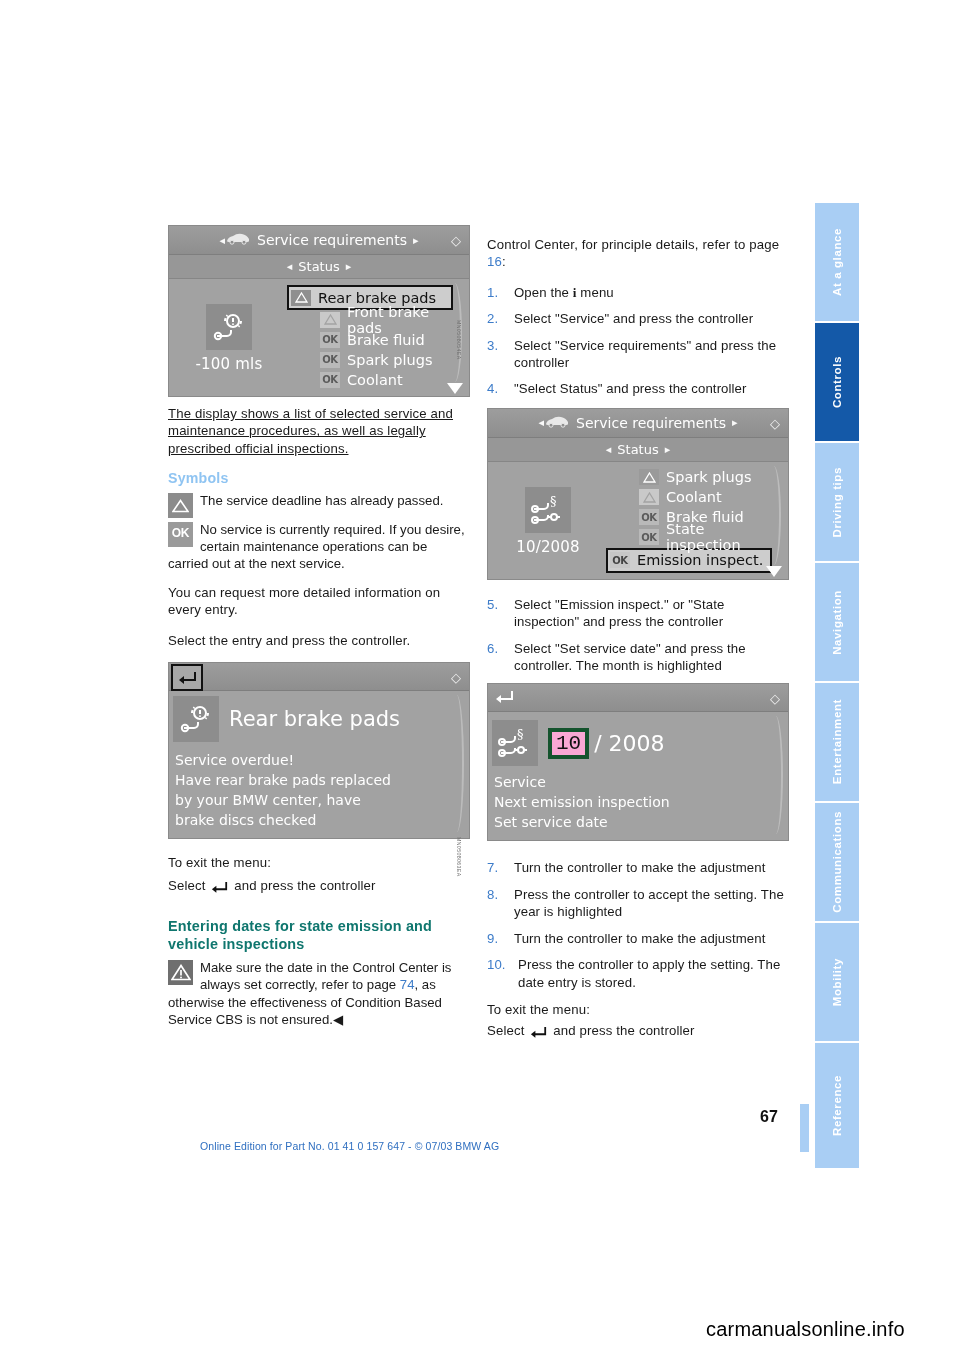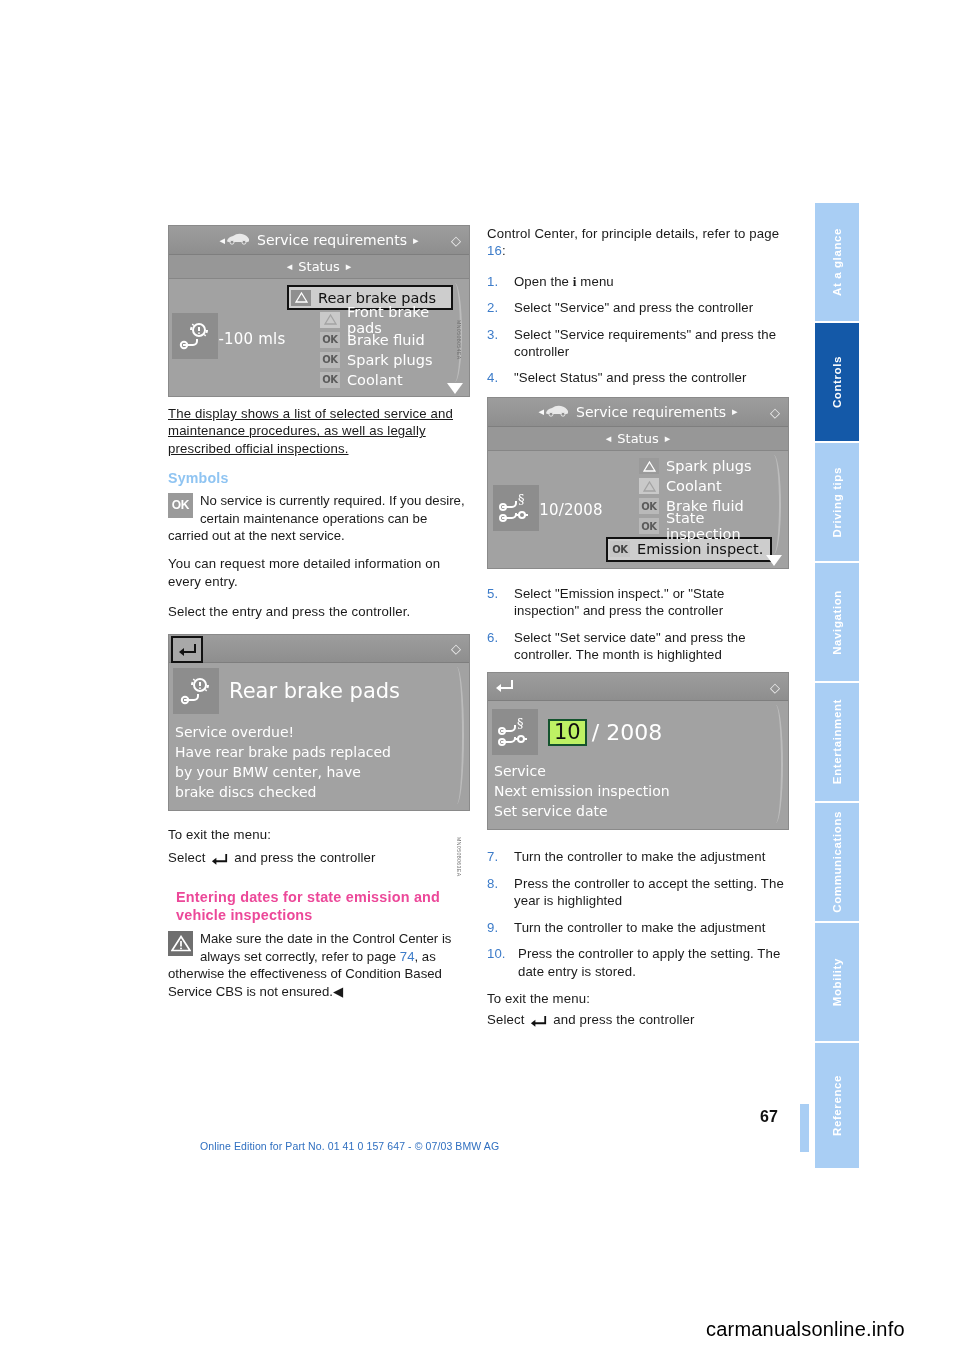--- a/index.html
+++ b/index.html
@@ -25,36 +25,36 @@
   }
   .tab span{
     writing-mode:vertical-rl;
     transform:rotate(180deg);
     white-space:nowrap;
   }
   .tab.active{background:#1459a8;color:#fff;}
 
   
   .col-left{position:absolute;left:168px;top:225px;width:300px;}
-  .col-right{position:absolute;left:487px;top:225px;width:300px;}
+  .col-right{position:absolute;left:487px;top:236px;width:300px;}
 
   p.body{
     margin:0 0 13px 0;
     font-size:13.2px;
     line-height:17.4px;
     color:#1a1a1a;
     letter-spacing:.15px;
   }
   .h2{
     margin:4px 0 6px 0;
     font-size:14.2px;font-weight:bold;
     color:#8fc4f2;
     letter-spacing:.2px;
   }
-  .h2.dark{color:#ec4899;font-size:14.4px;line-height:18px;margin:22px 0 6px 8px;}
+  .h2.dark{color:#0f766e;font-size:14.4px;line-height:18px;margin:22px 0 6px 0;}
   .pref{color:#3d7cc9;}
 
   
   ol.steps{margin:0;padding:0;list-style:none;}
   ol.steps li{
     position:relative;
     padding-left:27px;
     margin-bottom:9px;
     font-size:13.2px;
     line-height:17.4px;
@@ -122,21 +122,21 @@
   }
   .scr-body{
     background:#a2a2a2;
     display:flex;
     padding:6px 0 6px 0;
     position:relative;
     min-height:96px;
   }
   .scr-left{
     width:120px;
-    display:flex;flex-direction:row;align-items:center;justify-content:center;
+    display:flex;flex-direction:column;align-items:center;justify-content:center;
     padding-top:2px;
   }
   .big-icon{
     width:46px;height:46px;
     background:#8d8d8d;
     display:flex;align-items:center;justify-content:center;
     margin-bottom:5px;
   }
   .mileage{font-size:15px;color:#fff;letter-spacing:.2px;}
   .scr-list{flex:1;padding-right:16px;}
@@ -189,22 +189,22 @@
   }
   .back-box.plain{border:none;background:transparent;color:#fff;}
   .detail-body{background:#a2a2a2;padding:0;position:relative;min-height:130px;}
   .detail-head{display:flex;align-items:center;padding:5px 0 2px 4px;}
   .detail-head .big-icon{margin-bottom:0;width:46px;height:46px;}
   .detail-title{font-size:21px;margin-left:10px;color:#fff;}
   .detail-lines{padding:6px 0 8px 6px;}
   .detail-lines div{font-size:14px;line-height:20px;color:#fff;}
   .date-row{display:flex;align-items:center;padding:8px 0 4px 4px;}
   .date-box{
-    border:2px solid #14532d;background:#bef264;color:#111;
-    font-size:21px;line-height:23px;padding:0 4px;margin-left:10px;
+    border:4px solid #14532d;background:#f9a8d4;color:#111;
+    font-size:21px;line-height:23px;padding:0 4px;margin-left:10px;font-family:Liberation Mono, monospace;
   }
   .date-rest{font-size:22px;margin-left:5px;color:#fff;}
 
   .figcode{
     position:absolute;
     font-size:5.2px;
     color:#6e6e6e;
     writing-mode:vertical-rl;
     letter-spacing:.4px;
     font-family:"Liberation Sans", sans-serif;
@@ -330,20 +330,28 @@
           <div class="dn"></div>
         </div>
       </div>
     </div>
     <div class="figcode" style="left:288px;top:95px;">MN0508054EA</div>
 
     <p class="body" style="margin-top:8px;text-decoration:underline;">The display shows a list of selected service and maintenance procedures, as well as legally prescribed official inspections.</p>
 
     <div class="h2">Symbols</div>
 
+    <div class="symrow">
+      <span class="sym-badge badge-warn">
+        <svg width="17" height="14" viewBox="0 0 17 14">
+            <path d="M8.5 1.5 L16 12.5 L1 12.5 Z" fill="none" stroke="#fff" stroke-width="1.6"></path>
+          </svg>
+      </span>
+      <span>The service deadline has already passed.</span>
+    </div>
 
 
     <div class="symrow">
       <span class="sym-badge badge-ok">OK</span>
       <span>No service is currently required. If you desire, certain maintenance operations can be carried out at the next service.</span>
     </div>
 
     <p class="body">You can request more detailed information on every entry.</p>
     <p class="body">Select the entry and press the controller.</p>
 

